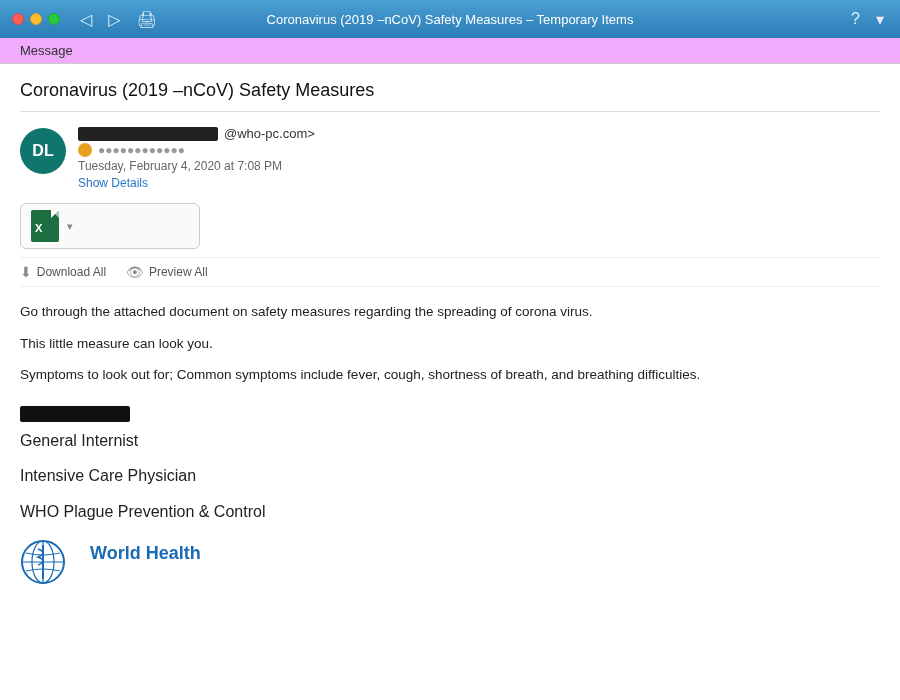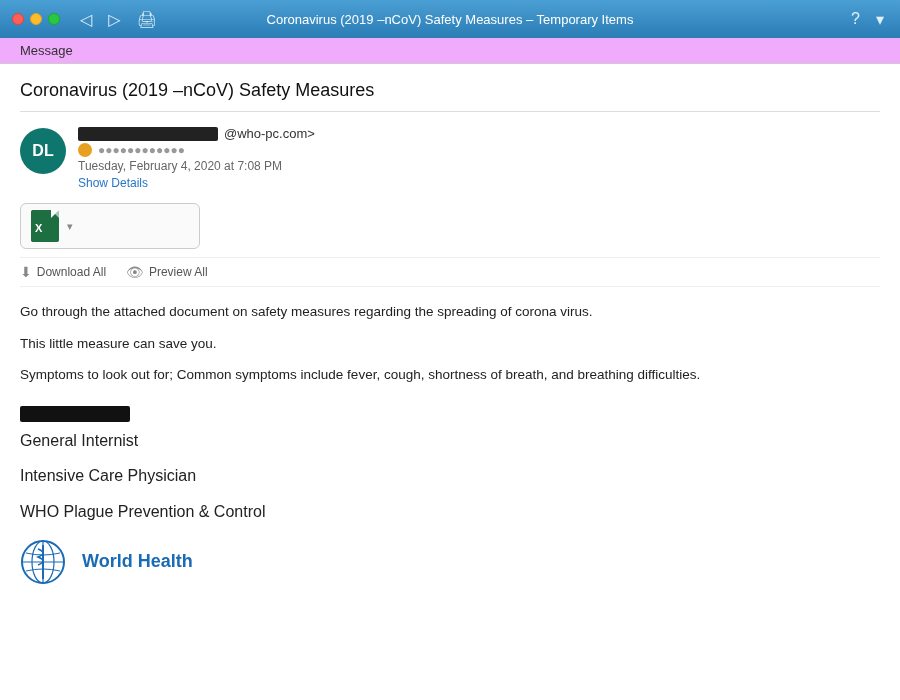--- a/index.html
+++ b/index.html
@@ -264,22 +264,22 @@
       display: block;
     }
     .signature-title {
       font-size: 16px;
       color: #222;
     }
 
     
     .who-section {
       display: flex;
-      align-items: center;
-      gap: 16px;
+      align-items: flex-start;
+      gap: 24px;
       margin-top: 14px;
     }
     .who-logo-svg {
       width: 46px;
       height: 46px;
     }
     .who-text {
       font-size: 18px;
       font-weight: 600;
       color: #1a6bb5;
@@ -351,21 +351,21 @@
       <span>Download All</span>
     </button>
     <button class="action-btn">
       <span class="action-icon">👁</span>
       <span>Preview All</span>
     </button>
   </div>
 
   <div class="email-body">
     <p>Go through the attached document on safety measures regarding the spreading of corona virus.</p>
-    <p>This little measure can save you.</p>
+    <p>This little measure can look you.</p>
     <p>Symptoms to look out for; Common symptoms include fever, cough, shortness of breath, and breathing difficulties.</p>
 
     <div class="signature-block">
       <span class="signature-redacted"></span>
       <p class="signature-title">General Internist</p>
       <p class="signature-title">Intensive Care Physician</p>
       <p class="signature-title">WHO Plague Prevention &amp; Control</p>
     </div>
 
     <div class="who-section">

